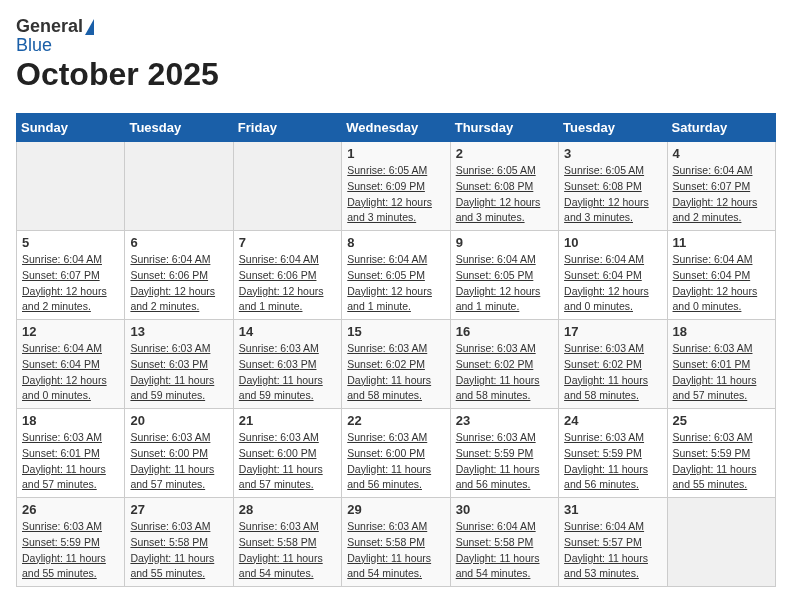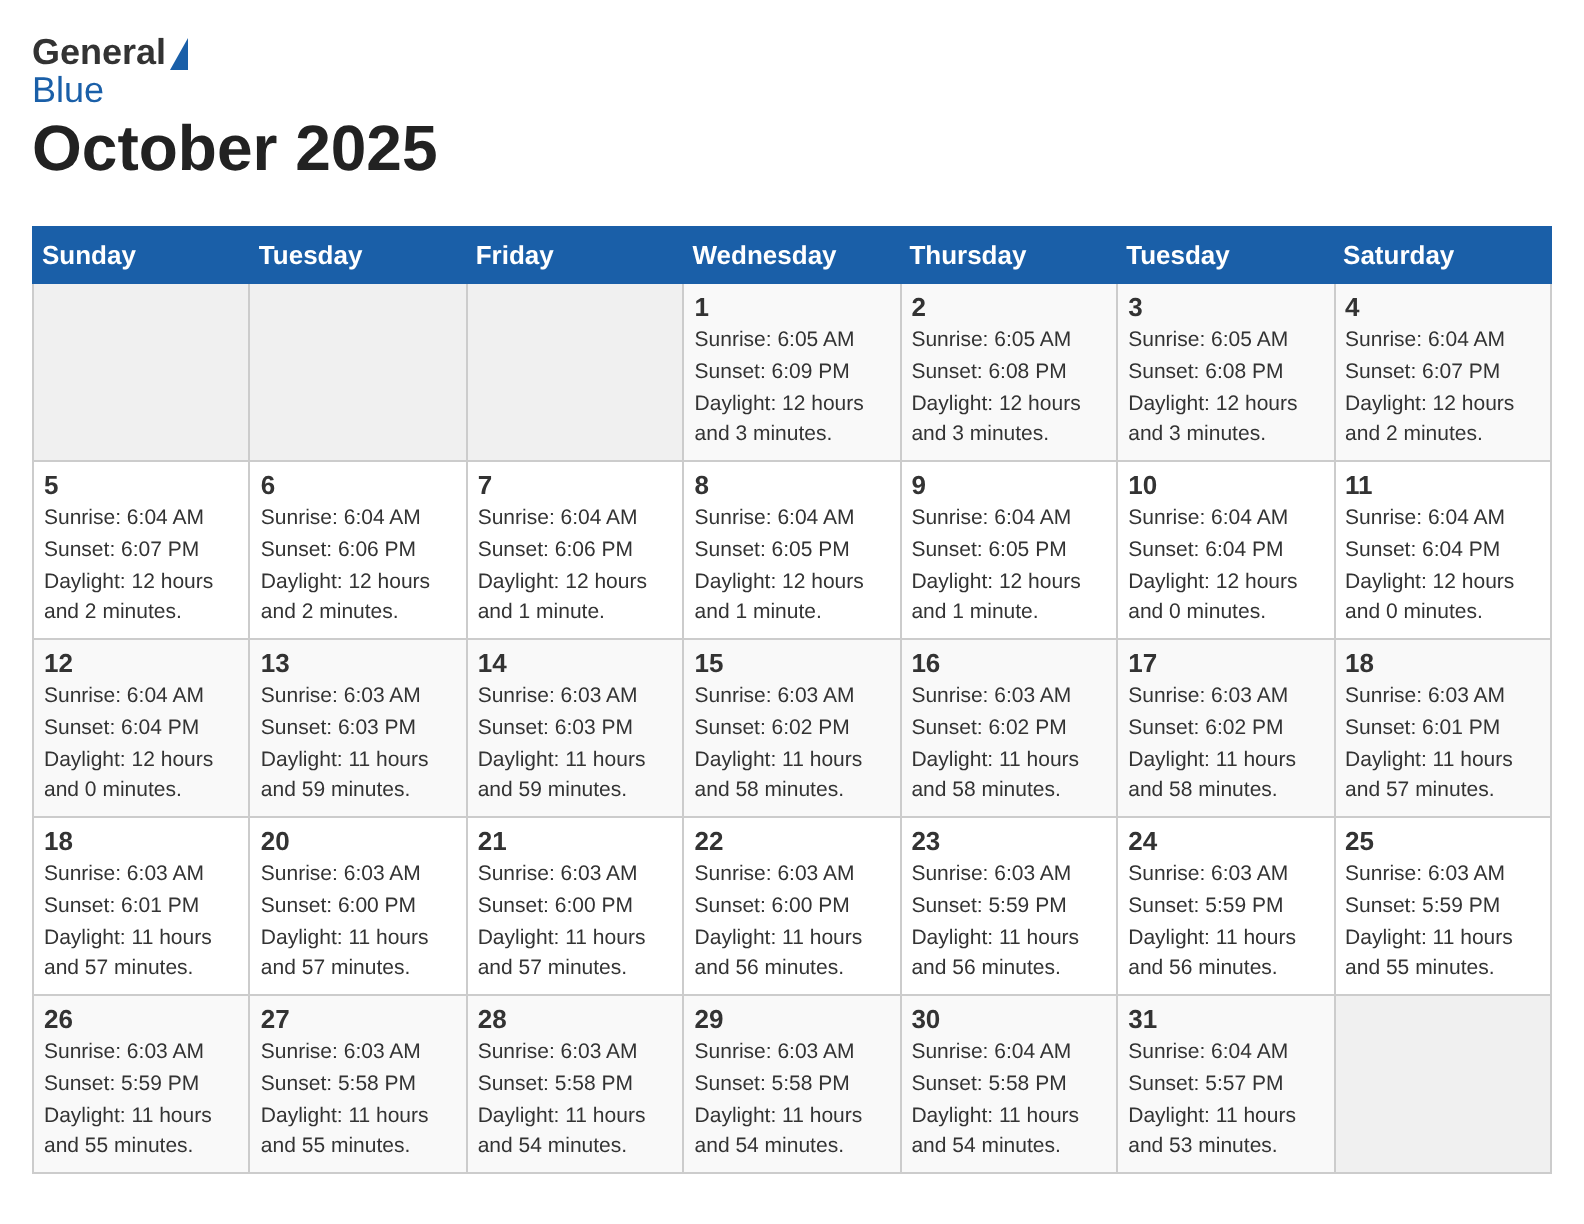--- a/index.html
+++ b/index.html
@@ -71,20 +71,21 @@
     .day-num {
       font-size: 13px;
       font-weight: bold;
       display: block;
       margin-bottom: 2px;
     }
     .day-info {
       font-size: 10.5px;
       line-height: 1.5;
       color: #333;
+      text-decoration: underline;
     }
     .empty-cell {
       background: #f0f0f0 !important;
     }
   </style>
 </head>
 <body>
 
 <div class="header">
   <div class="logo">

